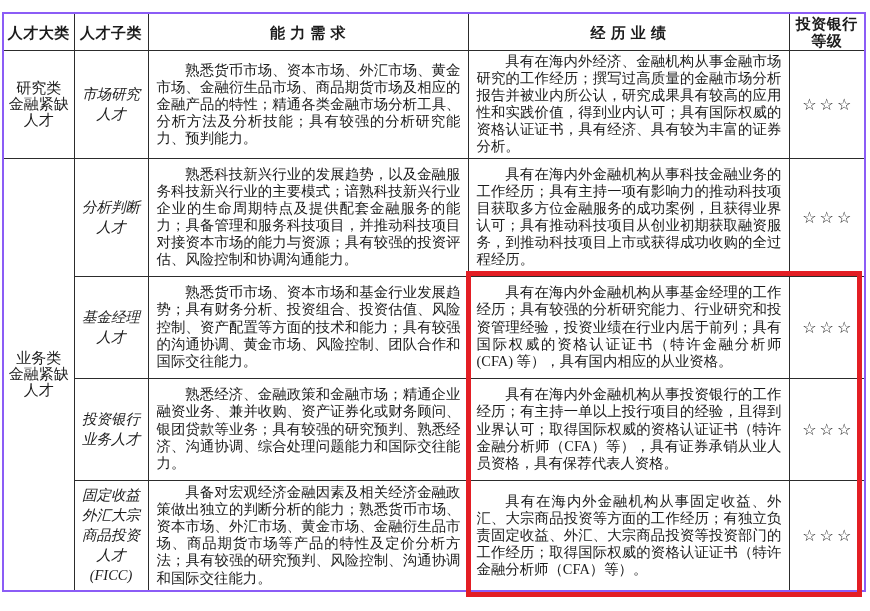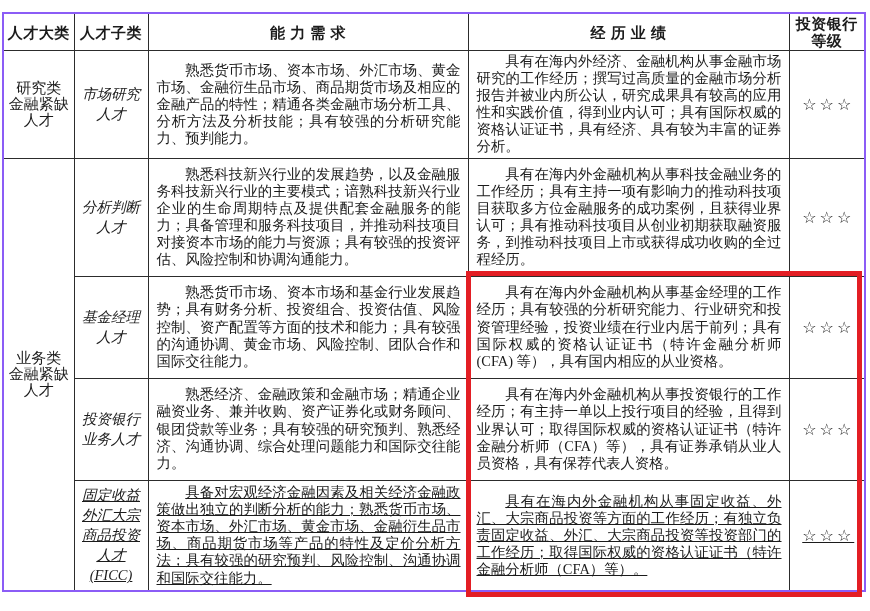--- a/index.html
+++ b/index.html
@@ -16,21 +16,21 @@
   td,th { border:1.5px solid #2c2c2c; vertical-align:middle; overflow:hidden; padding:0; }
   tr.hrow th {
     height:36px; text-align:center; font-size:15px; font-weight:bold;
     font-family:"Liberation Sans","DejaVu Sans",sans-serif;
     white-space:pre-line; line-height:17px; letter-spacing:0.5px;
   }
   tr.r1 { height:105px; }
   tr.r2 { height:118px; }
   tr.r3 { height:102px; }
   tr.r4 { height:102px; }
-  tr.r5 { height:111px;text-decoration:underline; }
+  tr.r5 { height:111px; }
   .cat-cell {
     text-align:center; white-space:pre-line; font-size:15px; line-height:16px;
   }
   .sub-cell {
     text-align:center; white-space:pre-line; font-size:14.5px; line-height:20px;
     font-style:italic;
     margin-left:36px;
   }
   .text-cell {
     font-size:14.4px; line-height:17.1px; text-align:justify;

